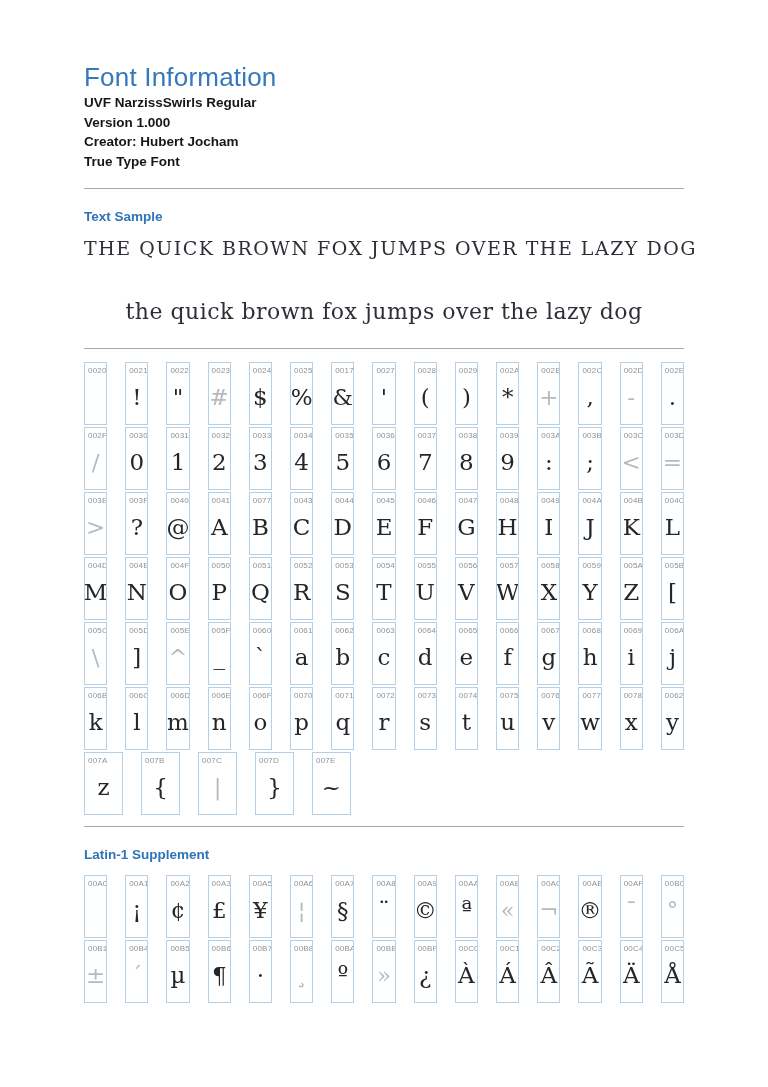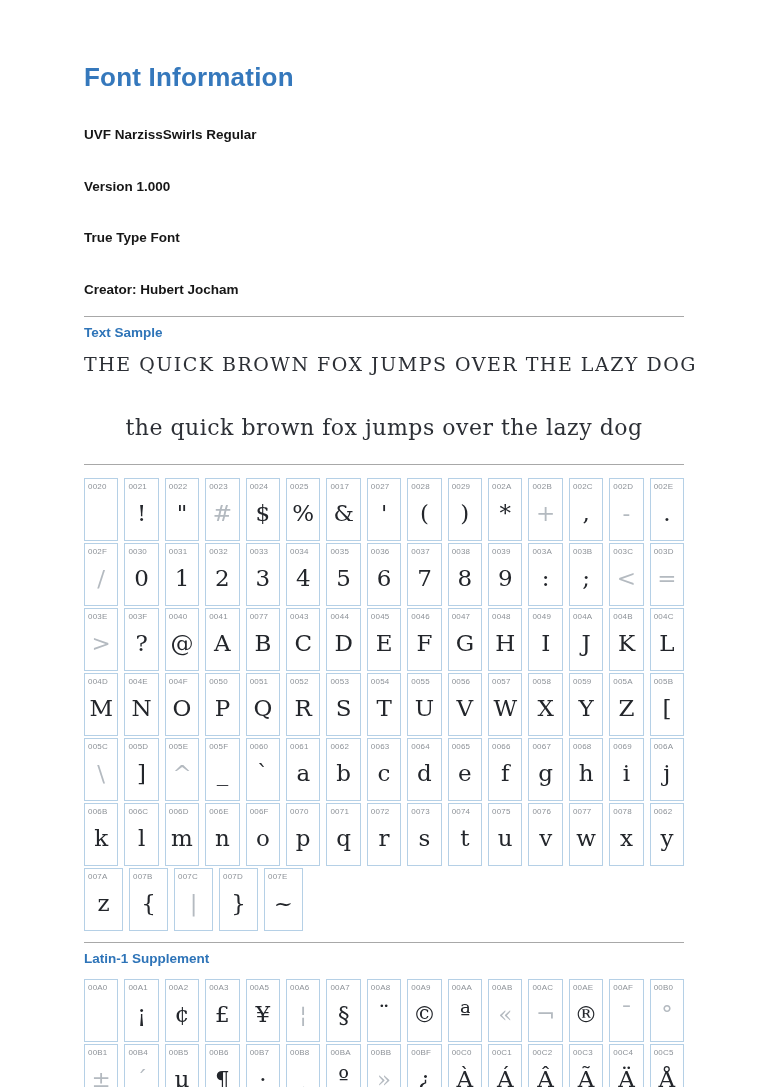--- a/index.html
+++ b/index.html
@@ -10,44 +10,43 @@
     color: #1a1a1a;
     overflow: hidden;
   }
   .page {
     width: 600px;
     margin: 0 auto;
     padding-top: 62px;
   }
   .doc-title {
     font-size: 26px;
-    font-weight: bold;
+    font-weight: normal;
     color: #3578bc;
     letter-spacing: 0.2px;
   }
   .info-line {
     font-size: 13.5px;
     font-weight: bold;
     line-height: 19.5px;
     color: #161616;
-    margin-top: 32px;
   }
   .divider {
     border: none;
     border-top: 1px solid #a8a8a8;
     margin: 0;
   }
   .divider-1 { margin-top: 17px; }
   .divider-2 { margin-top: 24px; }
   .divider-3 { margin-top: 11px; }
   .section-heading {
     font-size: 13.5px;
     font-weight: bold;
     color: #2e74b8;
-    margin-top: 8px;
+    margin-top: 20px;
   }
   .sample-upper {
     font-family: "DejaVu Serif", serif;
     font-size: 19px;
     letter-spacing: 1.5px;
     color: #2c2f35;
     text-align: center;
     margin-top: 13px;
     white-space: nowrap;
   }
@@ -61,21 +60,21 @@
     white-space: nowrap;
   }
   .glyph-grid {
     margin-top: 13px;
     display: flex;
     flex-direction: column;
     gap: 2px;
   }
   .glyph-row {
     display: flex;
-    gap: 6px;
+    gap: 18px;
   }
   .cell {
     width: 39px;
     height: 63px;
     border: 1px solid #b5d0e6;
     background: #ffffff;
     display: flex;
     flex-direction: column;
     overflow: hidden;
   }
@@ -103,22 +102,22 @@
 </head>
 <body>
 
 <div class="page">
 
   <h1 class="doc-title">Font Information</h1>
 
   <div>
     <div class="info-line">UVF NarzissSwirls Regular</div>
     <div class="info-line">Version 1.000</div>
+    <div class="info-line">Creator: Hubert Jocham</div>
     <div class="info-line">True Type Font</div>
-    <div class="info-line">Creator: Hubert Jocham</div>
   </div>
 
   <hr class="divider divider-1">
 
   <h2 class="section-heading">Text Sample</h2>
   <div class="sample-upper">THE QUICK BROWN FOX JUMPS OVER THE LAZY DOG</div>
   <div class="sample-lower">the quick brown fox jumps over the lazy dog</div>
 
   <hr class="divider divider-2">
 

